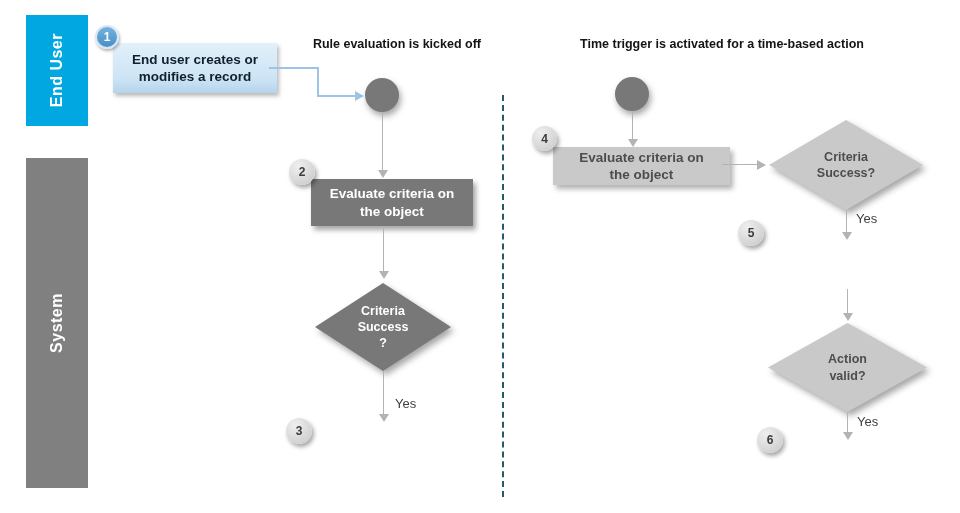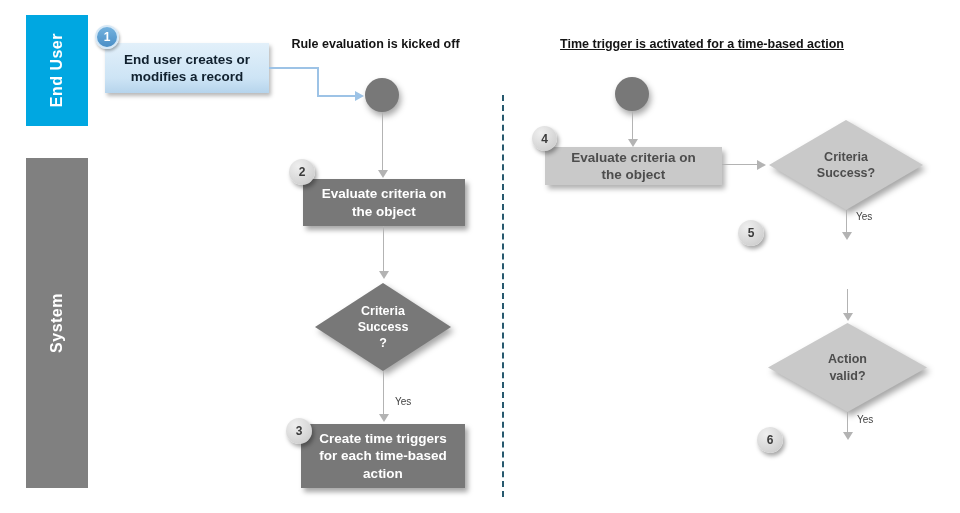--- a/index.html
+++ b/index.html
@@ -17,21 +17,21 @@
 
   .flow-title{position:absolute;font-weight:bold;font-size:12.5px;color:#141414;text-align:center;}
 
   .start-circle{
     position:absolute;border-radius:50%;background:var(--dark-node,#787878);
     box-shadow:2px 4px 6px rgba(0,0,0,.35);
   }
 
   .proc{
     position:absolute;display:flex;align-items:center;justify-content:center;
-    text-align:center;font-weight:bold;white-space:pre-line;line-height:1.28;
+    text-align:center;font-weight:bold;white-space:pre-line;line-height:1.28;margin-left:8px;
   }
   .proc.dark{background:var(--dark-node,#787878);color:#ffffff;font-size:13.5px;
     box-shadow:3px 4px 5px rgba(0,0,0,.35);}
   .proc.light{background:var(--light-node,#c9c9c9);color:#4d4d4d;font-size:13.5px;
     box-shadow:3px 4px 5px rgba(0,0,0,.3);}
   .proc.blue{
     background:linear-gradient(180deg,#e2f0fa 0%,#cde4f5 70%,#b6d4ec 100%);
     color:#10202e;font-size:13.5px;box-shadow:2px 3px 4px rgba(0,0,0,.28);
   }
 
@@ -60,39 +60,39 @@
   .tri-down{position:absolute;width:0;height:0;
     border-left:5px solid transparent;border-right:5px solid transparent;
     border-top:8px solid var(--arrow-gray,#b3b3b3);}
   .tri-right{position:absolute;width:0;height:0;
     border-top:5px solid transparent;border-bottom:5px solid transparent;
     border-left:9px solid var(--arrow-gray,#b3b3b3);}
   .bline-h{position:absolute;height:2px;background:var(--connector-blue,#9dc3e6);}
   .bline-v{position:absolute;width:2px;background:var(--connector-blue,#9dc3e6);}
   .tri-right.blue{border-left-color:var(--connector-blue,#9dc3e6);}
 
-  .yes{position:absolute;font-size:10px;color:#3f3f3f;}
+  .yes{position:absolute;font-size:13px;color:#3f3f3f;}
 
   .divider{position:absolute;width:0;border-left:2px dashed var(--divider-teal,#27596e);}
 </style>
 </head>
 <body>
 
 <div id="stage">
 
   <div class="lane enduser" style="left:26px;top:15px;width:62px;height:111px;">
     <div class="lane-label">End User</div>
   </div>
   <div class="lane system" style="left:26px;top:158px;width:62px;height:330px;">
     <div class="lane-label">System</div>
   </div>
 
   <div class="divider" style="left:502px;top:95px;height:402px;"></div>
 
-  <div class="flow-title" style="left:278px;top:37px;width:195px;">Rule evaluation is kicked off</div>
+  <div class="flow-title" style="left:286px;top:37px;width:195px;text-align:right;">Rule evaluation is kicked off</div>
 
   <div class="proc blue" style="left:105px;top:43px;width:164px;height:50px;">End user creates or
 modifies a record</div>
   <div class="badge blue" style="left:95px;top:25px;width:20px;height:20px;">1</div>
 
   <div class="bline-h" style="left:269px;top:67px;width:50px;"></div>
   <div class="bline-v" style="left:317px;top:67px;height:29px;"></div>
   <div class="bline-h" style="left:317px;top:95px;width:38px;"></div>
   <div class="tri-right blue" style="left:355px;top:91px;"></div>
 
@@ -111,26 +111,23 @@
   <div class="diamond-wrap" style="left:315px;top:283px;width:136px;height:88px;">
     <div class="diamond dark">Criteria
 Success
 ?</div>
   </div>
 
   <div class="vline" style="left:383px;top:371px;height:44px;"></div>
   <div class="tri-down" style="left:379px;top:414px;"></div>
   <div class="yes" style="left:395px;top:396px;">Yes</div>
 
-  <div class="proc dark" style="left:301px;top:424px;width:164px;height:64px;">Create time triggers
-for each time-based
-action</div>
   <div class="badge" style="left:286px;top:418px;width:26px;height:26px;">3</div>
 
-  <div class="flow-title" style="left:532px;top:37px;width:340px;text-decoration:underline;">Time trigger is activated for a time-based action</div>
+  <div class="flow-title" style="left:552px;top:37px;width:340px;">Time trigger is activated for a time-based action</div>
 
   <div class="start-circle" style="left:615px;top:77px;width:34px;height:34px;"></div>
 
   <div class="vline" style="left:632px;top:111px;height:29px;"></div>
   <div class="tri-down" style="left:628px;top:139px;"></div>
 
   <div class="proc light" style="left:545px;top:147px;width:177px;height:38px;">Evaluate criteria on
 the object</div>
   <div class="badge" style="left:532px;top:126px;width:25px;height:25px;">4</div>
 

